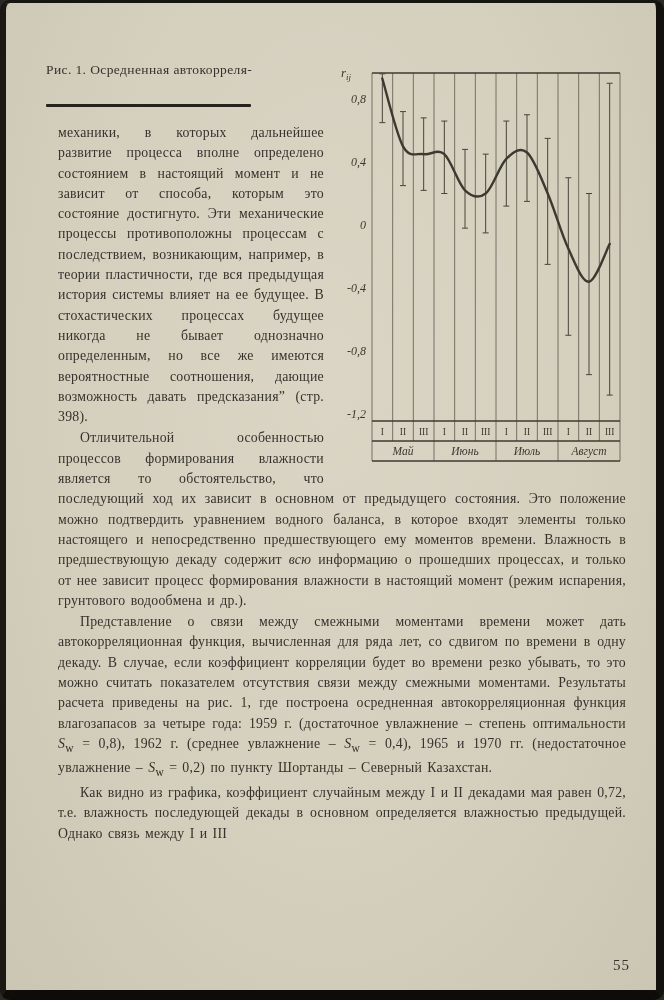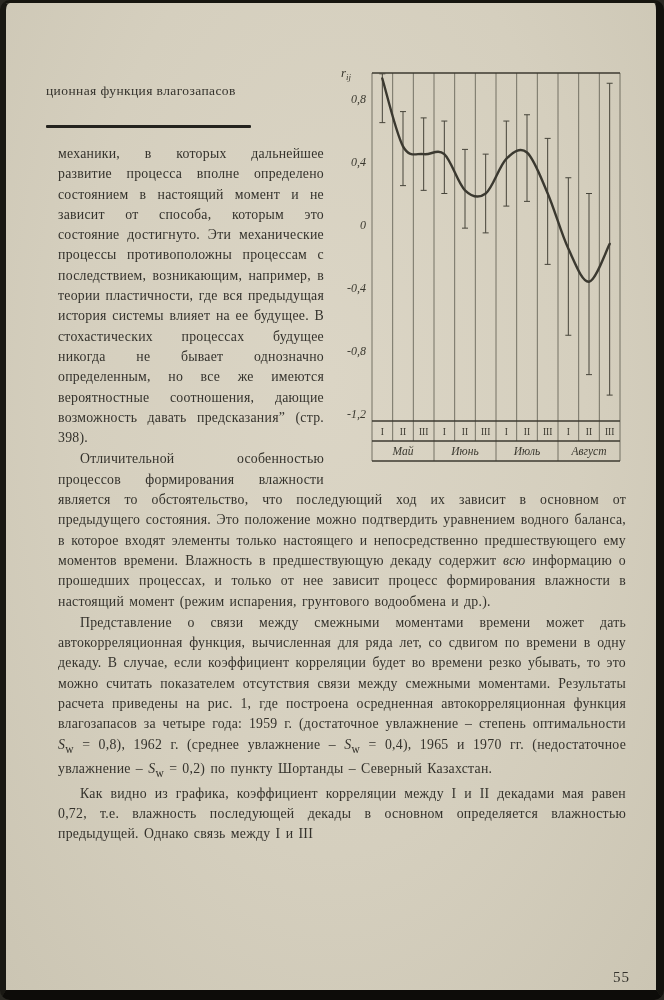--- a/index.html
+++ b/index.html
@@ -38,21 +38,21 @@
     margin:1px 0 1px 12px;
     text-align:justify;
     font-size:13.8px;
     line-height:20.3px;
     letter-spacing:0.25px;
     word-spacing:1.5px;
   }
   p.indent { text-indent:22px; }
   .pagenum {
     position:absolute;
-    right:26px; bottom:4px;
+    right:26px; bottom:16px;
     font-size:15px;
     letter-spacing:1px;
     text-align:right;
   }
   
   #chart-svg text { font-family:"Liberation Serif","DejaVu Serif",serif; fill:#3a382f; }
   #chart-svg .tick { font-style:italic; font-size:12px; }
   #chart-svg .dec  { font-size:9.5px; }
   #chart-svg .mon  { font-size:11.5px; font-style:italic; }
   #chart-svg .ylab { font-style:italic; font-size:13px; }
@@ -161,25 +161,24 @@
         <line x1="250" y1="132.5" x2="256" y2="132.5" class="err"></line>
         <line x1="250" y1="313.625" x2="256" y2="313.625" class="err"></line>
         <line x1="273.6666666666667" y1="22.25" x2="273.6666666666667" y2="334.1" class="err"></line>
         <line x1="270.6666666666667" y1="22.25" x2="276.6666666666667" y2="22.25" class="err"></line>
         <line x1="270.6666666666667" y1="334.1" x2="276.6666666666667" y2="334.1" class="err"></line>
         <path d="M46.3 17.5C49.8 28.8 60.1 72.7 67.0 85.3C73.9 97.8 80.8 91.8 87.7 93.1C94.6 94.4 101.4 87.1 108.3 93.1C115.2 99.2 122.1 122.8 129.0 129.3C135.9 135.9 142.8 137.8 149.7 132.5C156.6 127.3 163.4 104.7 170.3 97.9C177.2 91.0 184.1 85.8 191.0 91.5C197.9 97.3 204.8 116.5 211.7 132.5C218.6 148.5 225.4 172.9 232.3 187.6C239.2 202.3 246.1 221.5 253.0 220.7C259.9 219.9 270.2 189.2 273.7 182.9" class="curve"></path>
       </svg>
   </div>
 
   <div class="caption">
-    <br>
-    <span>ционная функция влагозапасов</span>
+    <span>Рис. 1. Осредненная автокорреля-</span><br>
   </div>
 
   <div class="rule"></div>
 
   <p class="body">механики, в которых дальнейшее развитие процесса вполне определено состоянием в настоящий момент и не зависит от способа, которым это состояние достигнуто. Эти механические процессы противоположны процессам с последствием, возникающим, например, в теории пластичности, где вся предыдущая история системы влияет на ее будущее. В стохастических процессах будущее никогда не бывает однозначно определенным, но все же имеются вероятностные соотношения, дающие возможность давать предсказания” (стр. 398).</p>
   <p class="body indent">Отличительной особенностью процессов формирования влажности является то обстоятельство, что последующий ход их зависит в основном от предыдущего состояния. Это положение можно подтвердить уравнением водного баланса, в которое входят элементы только настоящего и непосредственно предшествующего ему моментов времени. Влажность в предшествующую декаду содержит <i>всю</i> информацию о прошедших процессах, и только от нее зависит процесс формирования влажности в настоящий момент (режим испарения, грунтового водообмена и др.).</p>
   <p class="body indent">Представление о связи между смежными моментами времени может дать автокорреляционная функция, вычисленная для ряда лет, со сдвигом по времени в одну декаду. В случае, если коэффициент корреляции будет во времени резко убывать, то это можно считать показателем отсутствия связи между смежными моментами. Результаты расчета приведены на рис. 1, где построена осредненная автокорреляционная функция влагозапасов за четыре года: 1959 г. (достаточное увлажнение – степень оптимальности <i>S</i><sub>w</sub> = 0,8), 1962 г. (среднее увлажнение – <i>S</i><sub>w</sub> = 0,4), 1965 и 1970 гг. (недостаточное увлажнение – <i>S</i><sub>w</sub> = 0,2) по пункту Шортанды – Северный Казахстан.</p>
-  <p class="body indent">Как видно из графика, коэффициент корреляции между I и II декадами мая равен 0,72, т.е. влажность последующей декады в основном определяется влажностью предыдущей. Однако связь между I и III</p>
+  <p class="body indent">Как видно из графика, коэффициент случайным между I и II декадами мая равен 0,72, т.е. влажность последующей декады в основном определяется влажностью предыдущей. Однако связь между I и III</p>
 
   <div class="pagenum">55</div>
 </div>
 
 </body></html>

